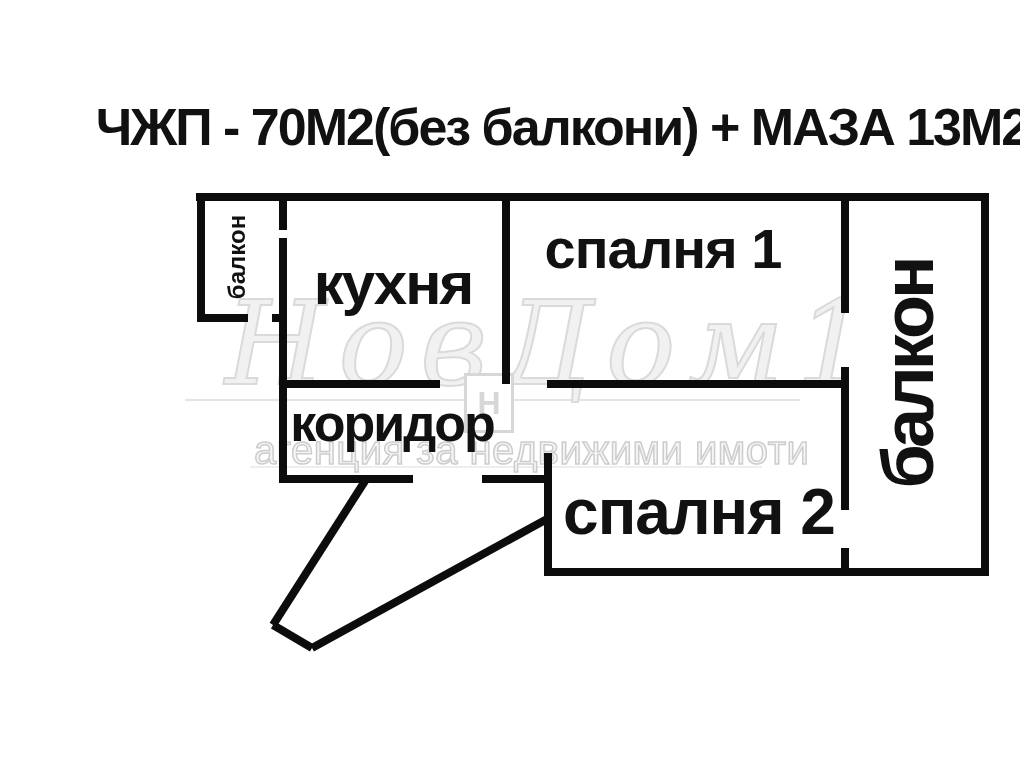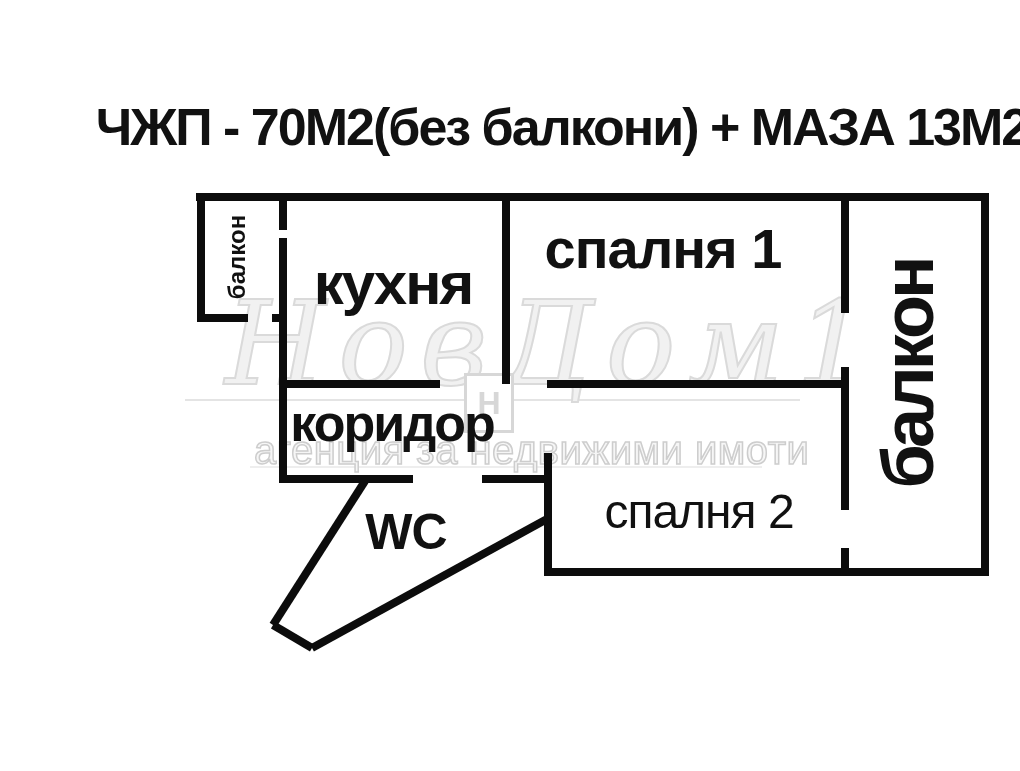--- a/index.html
+++ b/index.html
@@ -34,21 +34,21 @@
   }
   .title{left:562px;top:127px;font-size:52px;font-weight:700;letter-spacing:-2px;}
   .lbl-balcony-left{left:237px;top:257px;font-size:24px;font-weight:600;
     transform:translate(-50%,-50%) rotate(-90deg);}
   .lbl-kitchen{left:393px;top:284px;font-size:60px;font-weight:700;letter-spacing:-2px;}
   .lbl-bedroom1{left:663px;top:249px;font-size:56px;font-weight:700;letter-spacing:-1px;}
   .lbl-balcony-right{left:908px;top:374px;font-size:72px;font-weight:700;letter-spacing:-4px;
     transform:translate(-50%,-50%) rotate(-90deg);}
   .lbl-corridor{left:392px;top:423px;font-size:52px;font-weight:700;letter-spacing:-2px;}
   .lbl-wc{left:406px;top:532px;font-size:50px;font-weight:700;letter-spacing:-1px;}
-  .lbl-bedroom2{left:699px;top:512px;font-size:48px;font-weight:400;letter-spacing:-1px;}
+  .lbl-bedroom2{left:699px;top:512px;font-size:64px;font-weight:700;letter-spacing:-1px;}
 </style>
 </head>
 <body>
 
 <div class="canvas">
 
   <div class="wm wm-line1"></div>
   <div class="wm wm-line2"></div>
   <div class="wm wm-script">НовДом1</div>
   <div class="wm wm-logo">
@@ -80,16 +80,15 @@
       <line x1="312" y1="648" x2="547" y2="519"></line>
     </g>
   </svg>
 
   <div class="label title">ЧЖП - 70М2(без балкони) + МАЗА 13М2</div>
   <div class="label lbl-balcony-left">балкон</div>
   <div class="label lbl-kitchen">кухня</div>
   <div class="label lbl-bedroom1">спалня 1</div>
   <div class="label lbl-balcony-right">балкон</div>
   <div class="label lbl-corridor">коридор</div>
-  <div class="label lbl-wc">WC</div>
   <div class="label lbl-bedroom2">спалня 2</div>
 
 </div>
 
 </body></html>

